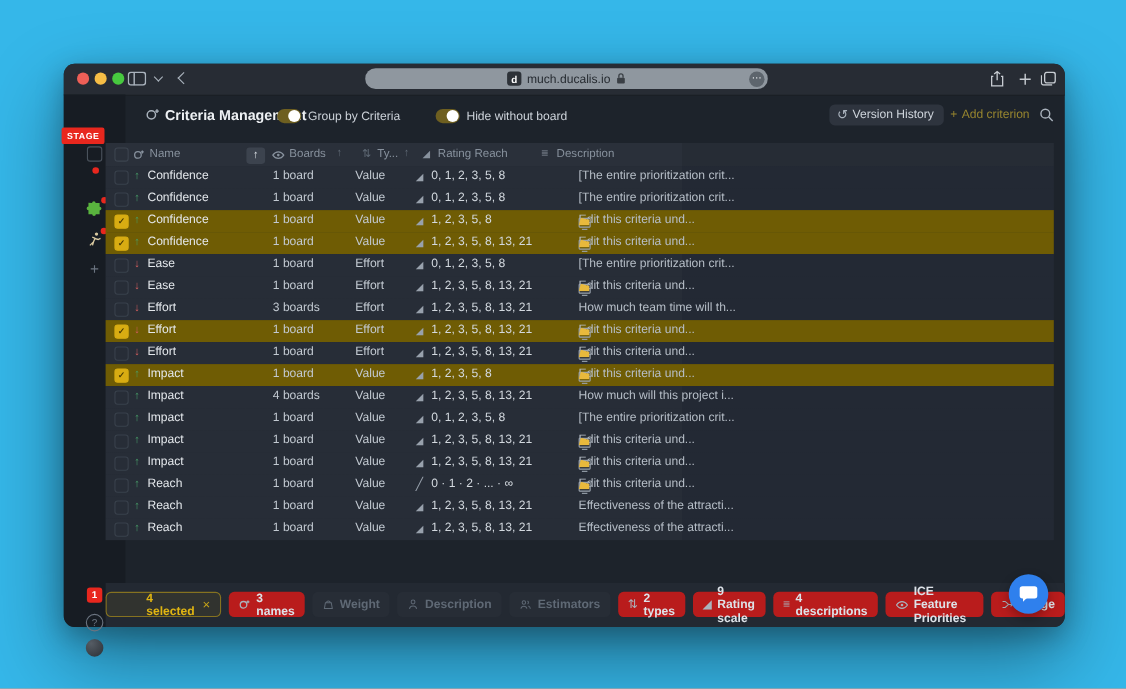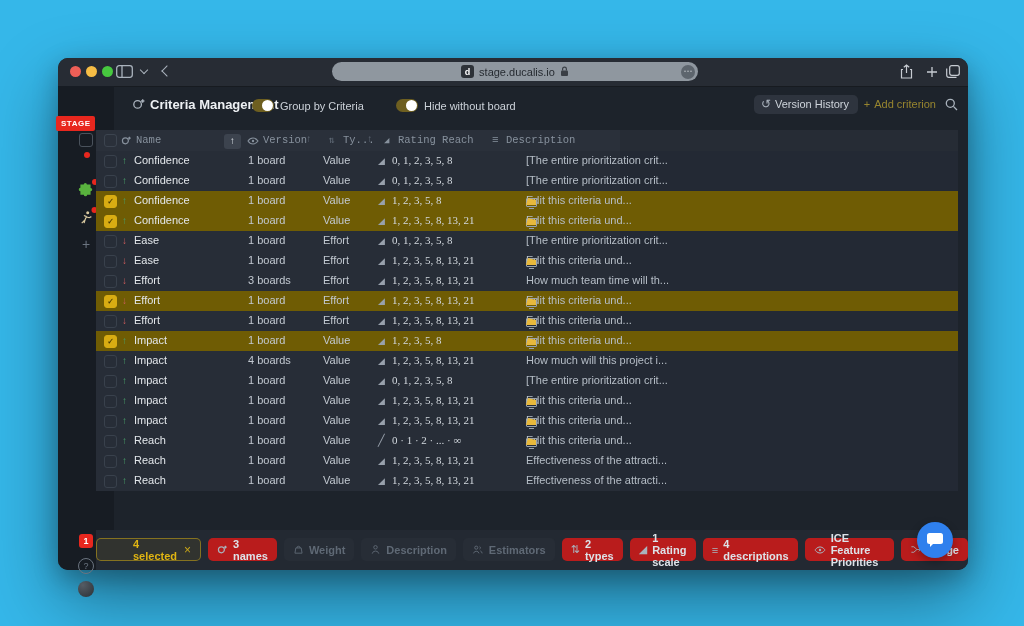--- a/index.html
+++ b/index.html
@@ -47,41 +47,41 @@
   .toggle .knob{position:absolute;right:1px;top:1px;width:11px;height:11px;border-radius:50%;background:#fff;}
   .tgl-label{position:absolute;top:14px;color:#ccd2d9;font-size:11px;}
   .vh-btn{position:absolute;right:110px;top:9px;background:#2e343e;color:#ced4db;font-size:11px;border-radius:5px;
           padding:3px 9px 4px 7px;display:flex;align-items:center;gap:4px;}
   .vh-btn .hist{font-size:12px;line-height:10px;color:#aab3bd;}
   .addc{position:absolute;right:32px;top:12px;color:#97852f;font-size:11px;display:flex;gap:4px;align-items:center;}
   .srch{position:absolute;right:10px;top:12px;}
   
   .table{position:absolute;left:0;top:44px;width:862px;}
   .thead{position:relative;height:21px;background:linear-gradient(90deg,#2a303a 0,#2a303a 524px,#262c35 524px);
-         font-size:10.5px;color:#87919d;font-family:Liberation Mono, monospace;}
+         font-size:10.5px;color:#87919d;}
   .thead span{position:absolute;top:4px;}
   .cbx{width:11px;height:11px;border:1px solid #3c444f;border-radius:3px;display:inline-block;}
   .sortbtn{position:absolute;left:128px;top:2.5px;width:17px;height:15px;background:#3c434e;border-radius:3px;
            color:#dfe4e9;font-size:10px;text-align:center;line-height:15px;}
   .dimarr{color:#5f6975;font-size:10px;}
   .rows{position:relative;}
   .row{position:relative;height:20px;background:linear-gradient(90deg,#272d37 0,#272d37 524px,#232934 524px);
        font-size:11px;color:#c2c9d1;}
   .row.sel{background:#6f5c04;}
   .row span{position:absolute;top:3px;}
   .row .cb{left:8px;top:4px;width:11px;height:11px;border:1px solid #39414c;border-radius:3px;font-size:8px;
            line-height:11px;text-align:center;color:transparent;}
   .row.sel .cb{background:#d8ac12;border-color:#d8ac12;color:#4a3b00;font-weight:bold;}
   .row .arrow{left:26px;font-size:10px;top:4px;}
   .row .arrow.up{color:#49a06a;} .row .arrow.down{color:#cf5d5d;}
   .row .name{left:38px;color:#e3e7eb;}
   .row .boards{left:152px;} .row .type{left:227px;}
   .row .ricon{left:282px;color:#98a1ac;font-size:9px;top:4.5px;}
   .row .ricon.line{font-size:11px;top:3px;}
-  .row .rtext{left:296px;color:#d3d9df;font-family:Liberation Serif, serif;}
+  .row .rtext{left:296px;color:#d3d9df;}
   .row .desc{left:398px;color:#b6bec7;display:flex;align-items:center;gap:4px;top:3px;padding-left:32px;}
   .emj{display:inline-block;position:relative;}
   .emj.mon{width:9px;height:7px;border:1px solid #9aa3ad;border-radius:1px;margin-top:1px;}
   .emj.mon::after{content:"";position:absolute;left:2px;bottom:-3px;width:5px;height:1.5px;background:#9aa3ad;}
   .emj.chs{width:10px;height:7px;background:#e8b93c;clip-path:polygon(0 100%,100% 100%,100% 30%,20% 0);margin-top:1px;}
   
   .footstrip{position:absolute;left:0;right:0;top:444px;bottom:0;background:#232932;border-radius:0 0 10px 0;}
   .chips{position:absolute;left:0;right:0;top:8px;display:flex;justify-content:center;gap:7px;}
   .chip{display:inline-flex;align-items:center;gap:5px;height:15px;padding:4px 9px;border-radius:5px;
         font-size:11px;font-weight:bold;background:#b91c1c;color:#dde2e8;}
@@ -107,21 +107,21 @@
       <span class="tl y"></span>
       <span class="tl g"></span>
       <svg style="left:58px;top:7px" width="17" height="13" viewBox="0 0 17 13">
           <rect x="0.7" y="0.7" width="15.6" height="11.6" rx="2.5" fill="none" stroke="#aab3bd" stroke-width="1.3"></rect>
           <path d="M6 1v11.5" stroke="#aab3bd" stroke-width="1.3"></path>
         </svg>
       <span class="chev down"></span>
       <span class="chev back"></span>
       <div class="urlbar">
         <span class="fav">d</span>
-        <span class="url">stage.ducalis.io</span>
+        <span class="url">much.ducalis.io</span>
         <svg style="position:static" width="9" height="11" viewBox="0 0 9 11">
             <rect x="1" y="4.6" width="7" height="5.4" rx="1" fill="#3a3f45"></rect>
             <path d="M2.6 4.6V3a1.9 1.9 0 013.8 0v1.6" stroke="#3a3f45" fill="none" stroke-width="1.2"></path>
           </svg>
         <span class="dots">⋯</span>
       </div>
       <svg style="left:842px;top:6px" width="13" height="15" viewBox="0 0 13 15">
           <path d="M6.5 1v8M3.8 3.2L6.5 1l2.7 2.2M3 5.5H1.5v8.5h10V5.5H10" stroke="#c7ccd2" fill="none" stroke-width="1.2"></path>
         </svg>
       <svg style="left:868px;top:8px" width="12" height="12" viewBox="0 0 12 12">
@@ -185,21 +185,21 @@
           <svg style="position:absolute;left:25px;top:5px" width="11" height="11" viewBox="0 0 14 14">
               <circle cx="5.6" cy="7.4" r="3.8" fill="none" stroke="#87919d" stroke-width="1.5"></circle>
               <path d="M10.7 2.3v3.4M9 4h3.4" stroke="#87919d" stroke-width="1.5"></path>
             </svg>
           <span style="left:40px">Name</span>
           <span class="sortbtn">↑</span>
           <svg style="position:absolute;left:151px;top:6px" width="12" height="10" viewBox="0 0 12 10">
               <path d="M1 5s2-3 5-3 5 3 5 3-2 3-5 3-5-3-5-3z" fill="none" stroke="#87919d" stroke-width="1.1"></path>
               <circle cx="6" cy="5" r="1.2" fill="#87919d"></circle>
             </svg>
-          <span style="left:167px">Version</span>
+          <span style="left:167px">Boards</span>
           <span class="dimarr" style="left:210px">↑</span>
           <span class="dimarr" style="left:233px">⇅</span>
           <span style="left:247px">Ty...</span>
           <span class="dimarr" style="left:271px">↑</span>
           <span style="left:288px;top:5px;color:#87919d;font-size:9px">◢</span>
           <span style="left:302px">Rating Reach</span>
           <span style="left:396px;font-size:11px">≡</span>
           <span style="left:410px">Description</span>
         </div>
         <div class="rows">
@@ -454,21 +454,21 @@
                 </svg>
               </span>
               <span>Estimators</span>
             </span>
             <span class="chip active">
               <span class="cic">⇅</span>
               <span>2 types</span>
             </span>
             <span class="chip active">
               <span class="cic">◢</span>
-              <span>1 Rating scale</span>
+              <span>9 Rating scale</span>
             </span>
             <span class="chip active">
               <span class="cic">≡</span>
               <span>4 descriptions</span>
             </span>
             <span class="chip active">
               <span class="cic">
                 <svg width="12" height="10" viewBox="0 0 12 10">
                   <path d="M1 5s2-3.1 5-3.1S11 5 11 5s-2 3.1-5 3.1S1 5 1 5z" fill="none" stroke="currentColor"></path>
                   <circle cx="6" cy="5" r="1.2" fill="currentColor"></circle>

